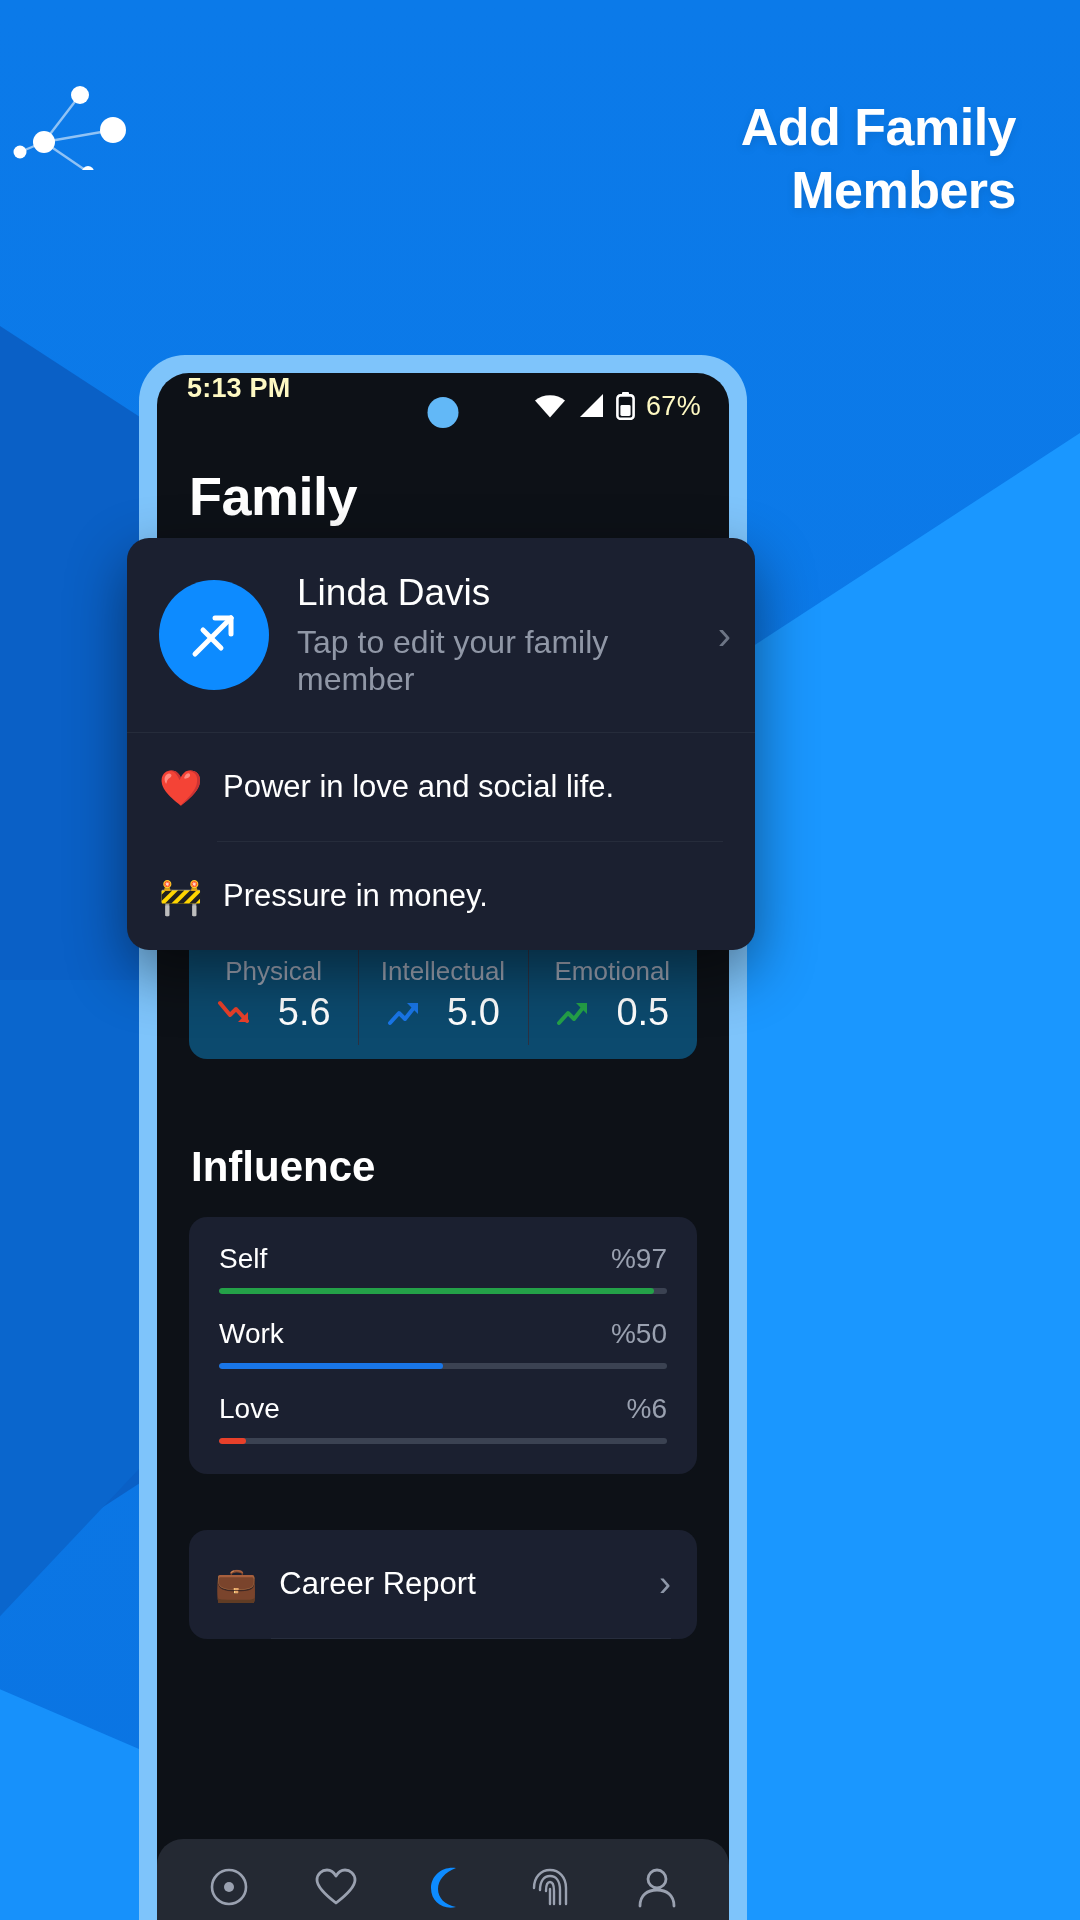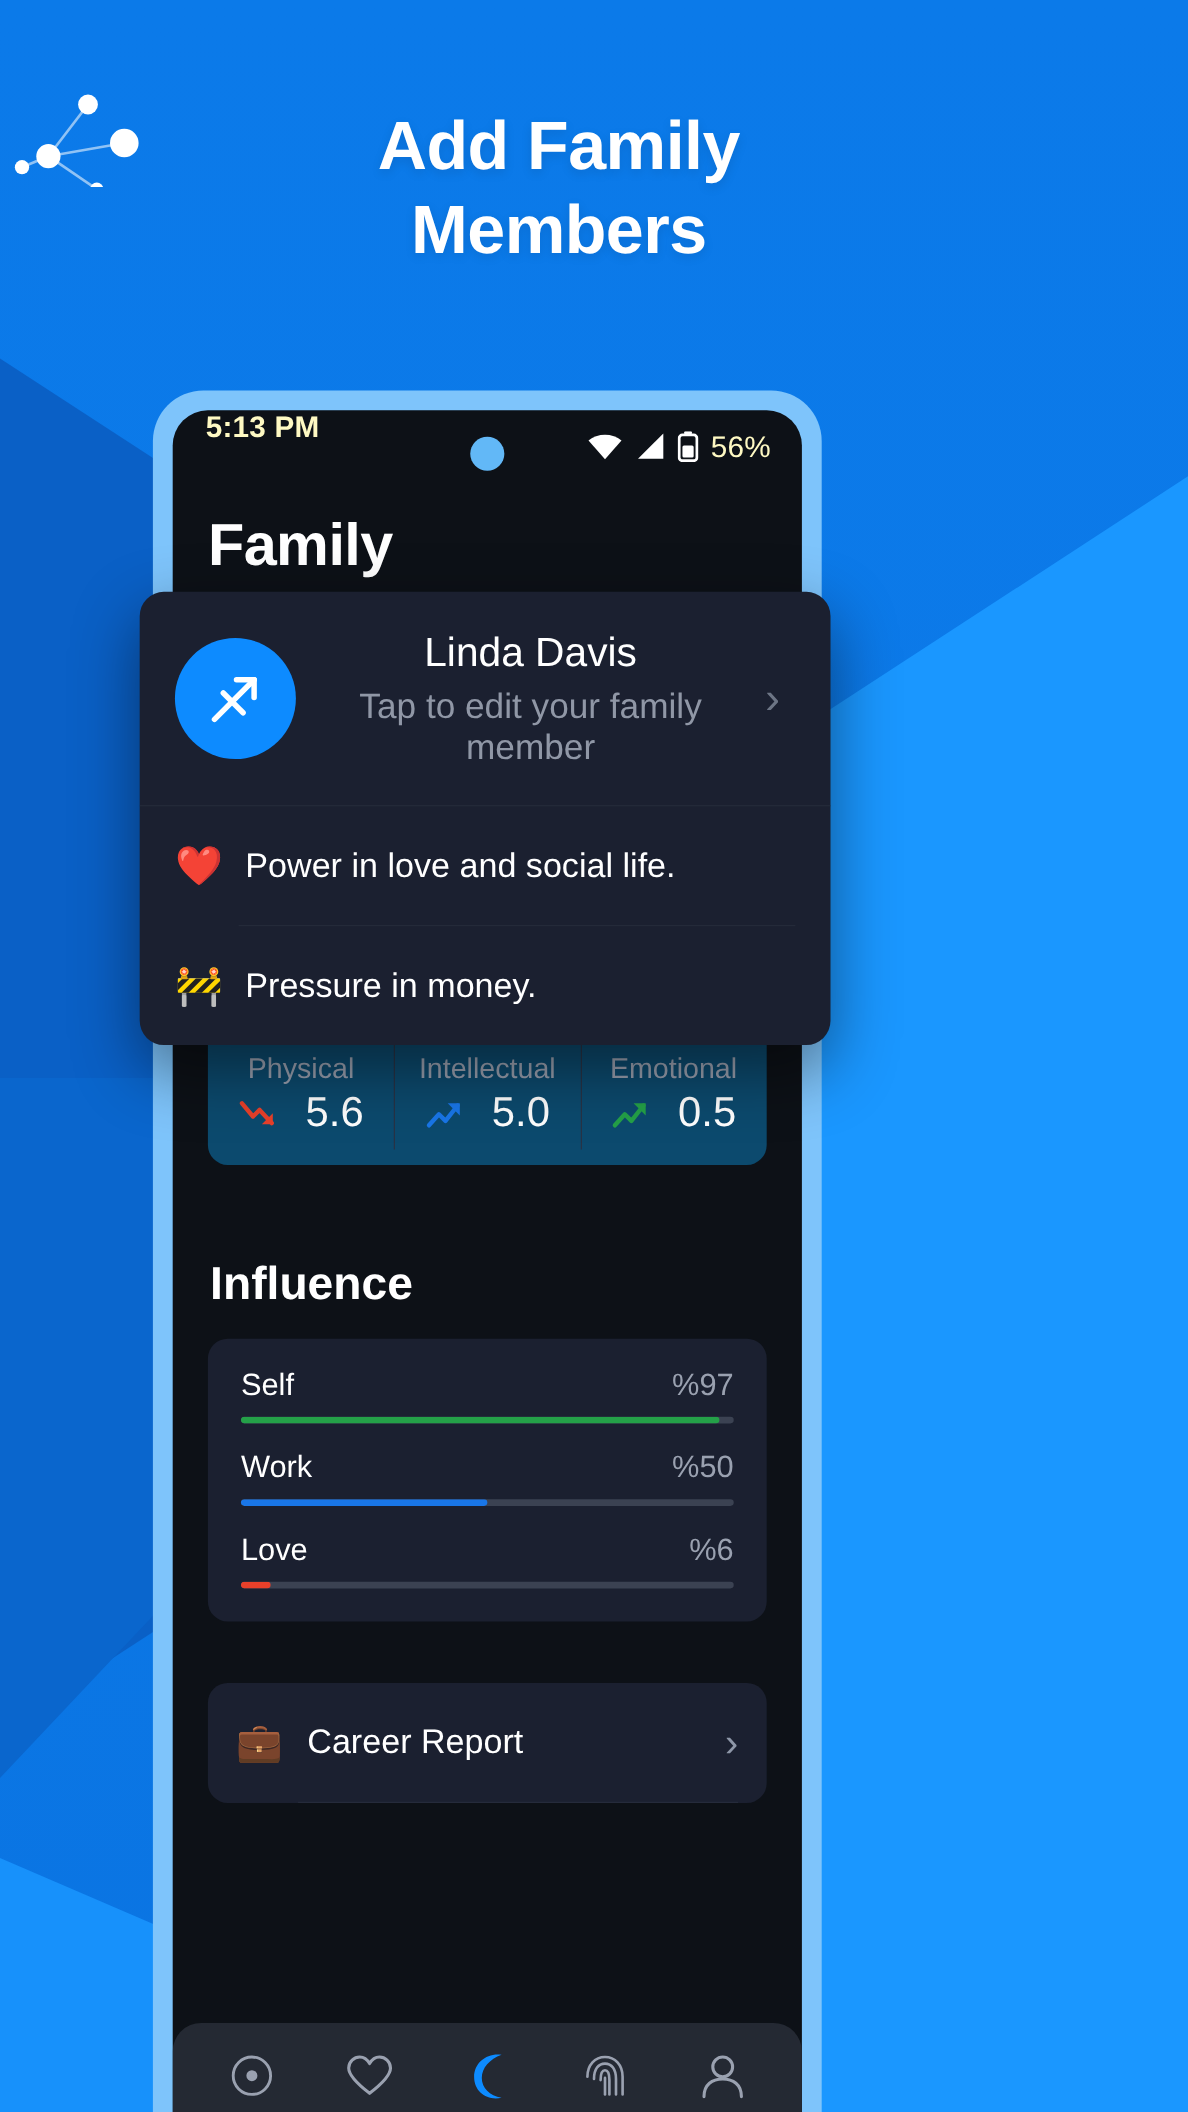--- a/index.html
+++ b/index.html
@@ -40,22 +40,22 @@
     background:#1791fb;
     clip-path:polygon(0% 38%, 100% 100%, 0% 100%);
   }
 
   
   .constellation{ position:absolute; left:0; top:20px; width:150px; height:150px; }
 
   
   .headline{
     position:absolute; top:96px; left:0; width:1016px;
-    text-align:center; color:#ffffff;
-    font-size:62px; font-weight:bold; line-height:1.22;
+    text-align:right; color:#ffffff;
+    font-size:52px; font-weight:bold; line-height:1.22;
     letter-spacing:-0.5px;
     text-shadow:0 3px 10px rgba(0,0,0,.10);
   }
 
   
   .phone-outer{
     position:absolute; left:139px; top:355px;
     width:608px; height:1580px;
     background:#7ec4fb;
     border-radius:46px 46px 0 0;
@@ -170,22 +170,21 @@
   
   .overlay-card{
     position:absolute; left:127px; top:538px;
     width:628px; border-radius:22px;
     background:#1b2030;
     box-shadow:0 22px 60px rgba(0,0,0,.45);
     overflow:hidden;
   }
   .ov-member{
     display:flex; align-items:center; gap:28px;
-    padding:34px 38px 34px 32px;
-    text-align:center;
+    padding:34px 16px 34px 32px;
   }
   .zodiac-circle{
     width:110px; height:110px; border-radius:50%;
     background:#0d8bff; flex:0 0 110px;
     display:flex; align-items:center; justify-content:center;
   }
   .ov-texts{ flex:1; min-width:0; }
   .ov-name{ color:#ffffff; font-size:37px; margin-bottom:10px; }
   .ov-sub{ color:#9097a6; font-size:32px; }
   .ov-chev{ color:#6d7585; font-size:40px; font-weight:300; line-height:1; padding-right:8px;}
@@ -241,21 +240,21 @@
           <path d="M1 7.5 C9 0.5, 23 0.5, 31 7.5 L16 24.5 Z" fill="#ffffff"></path>
         </svg>
         <svg width="28" height="26" viewBox="0 0 28 26">
           <path d="M26 1 L26 24 L3 24 Z" fill="#ffffff"></path>
         </svg>
         <svg width="19" height="28" viewBox="0 0 19 28">
           <rect x="6" y="0" width="7" height="3" rx="1" fill="#ffffff"></rect>
           <rect x="1.4" y="3.4" width="16.2" height="23.4" rx="3" fill="none" stroke="#ffffff" stroke-width="2.6"></rect>
           <rect x="4.4" y="13" width="10.2" height="11" rx="1.4" fill="#ffffff"></rect>
         </svg>
-        <span class="status-pct">56%</span>
+        <span class="status-pct">67%</span>
       </div>
     </div>
 
     <div class="page-title">Family</div>
 
     <div class="content">
       <div class="bio-spacer"></div>
 
       <div class="section-title">Biorhytms</div>
       <div class="bio-card">

